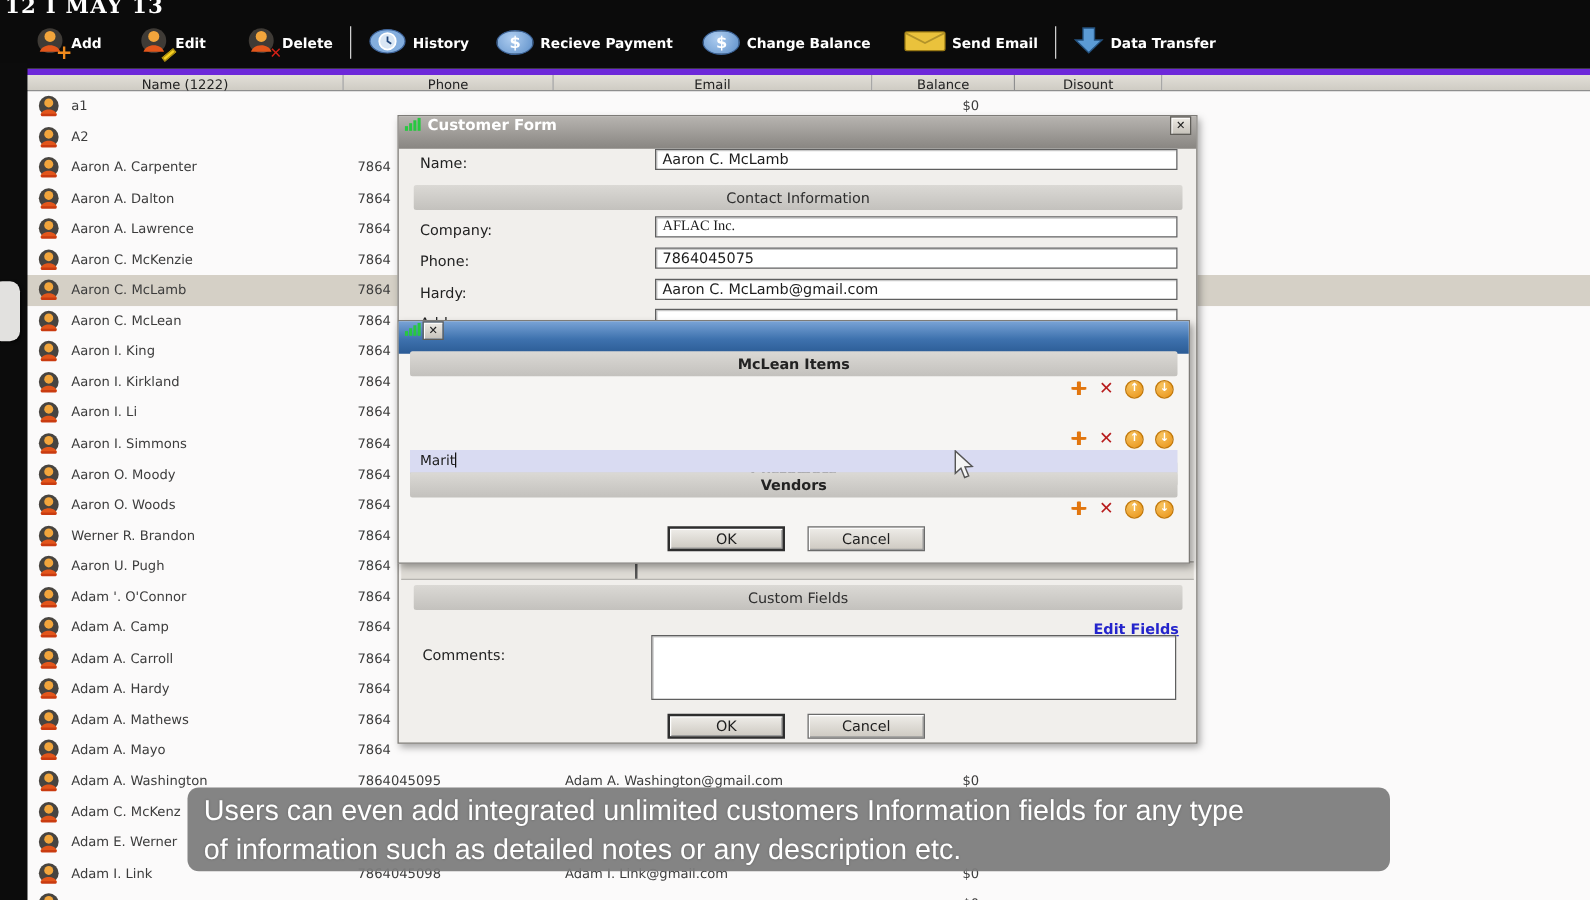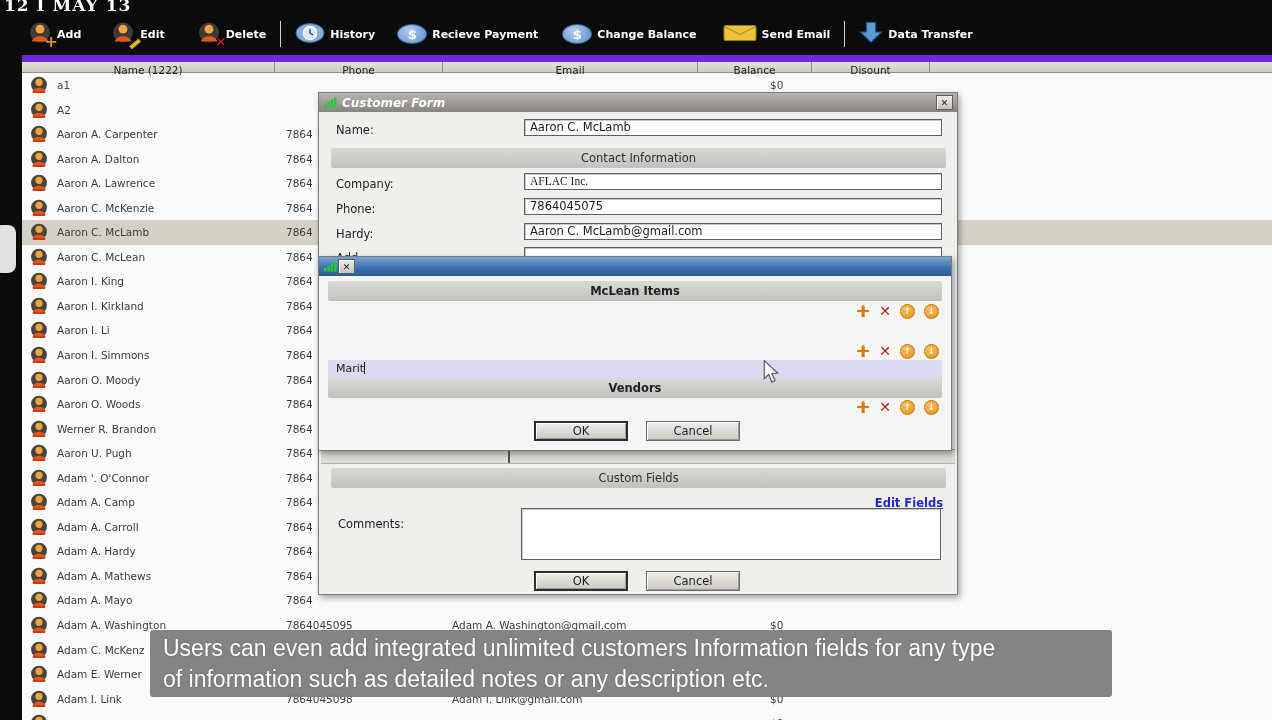--- a/index.html
+++ b/index.html
@@ -21,21 +21,21 @@
   .badge-x { right:-5px; bottom:-3px; color:#d42016; font-size:12px; }
   .badge-pencil { position:absolute; right:-6px; bottom:1px; width:12px; height:3.5px;
                   background:#f5d020; border:1px solid #a8890e; transform:rotate(-40deg); }
   .dollar-ico { width:30px; height:20px; border-radius:50%;
                 background:radial-gradient(circle at 40% 30%, #aecdf0, #5d8fc9);
                 border:1px solid #3c6294; display:flex; align-items:center; justify-content:center;
                 color:#fff; font-size:13px; font-weight:bold; }
 
   
   .thead { position:absolute; left:0; top:55px; width:1272px; height:17.5px; display:flex; z-index:3;
-           border-top:7px solid #6d28d9; border-bottom:1px solid #8e8e8e; }
+           border-top:5px solid #6d28d9; border-bottom:1px solid #8e8e8e; }
   .hcell { background:linear-gradient(#e2dfd8,#cfccc4); border-right:1px solid #8f8f8f;
            font-size:10.5px; color:#222; text-align:center; line-height:16px; height:100%; }
 
   
   .list { position:absolute; left:0; top:73px; width:1272px; height:647px; overflow:hidden; z-index:1; }
   .row { position:relative; height:24.55px; width:1272px; font-size:10.5px; color:#3c3c3c;
          line-height:24.55px; background:#fbfafa;padding-left:13px; }
   .row.selected { background:#d5d0c6; }
   .row .avatar { position:absolute; left:30px; top:3px; }
   .row .c-name { position:absolute; left:57px; white-space:nowrap; }
@@ -43,22 +43,22 @@
   .row .c-email { position:absolute; left:452px; white-space:nowrap; }
   .row .c-balance { position:absolute; left:770px; white-space:nowrap; }
 
   
   .leftstrip { position:absolute; left:0; top:50px; width:22px; height:670px; background:#0c0c0c; z-index:5; }
   .slidetab { position:absolute; left:-6px; top:175px; width:22px; height:48px; background:#e2e1df;
               border-radius:8px; box-shadow:1px 1px 2px rgba(0,0,0,.5); }
 
   
   .dialog { position:absolute; border:1px solid #7d7b77; box-shadow:2px 3px 6px rgba(0,0,0,.35); }
-  .titlebar { position:absolute; left:0; top:0; right:0; height:19px; display:flex; align-items:center;
-              padding:0 4px; color:#fff; font-size:12px; font-weight:bold;font-style:italic; }
+  .titlebar { position:absolute; left:0; top:0; right:0; height:26px; display:flex; align-items:flex-start;
+              padding:0 4px; color:#fff; font-size:12px; font-weight:bold; }
   .titlebar .ttl { margin-left:4px; flex:1; white-space:nowrap; }
   .xbtn { width:17px; height:15px; background:linear-gradient(#efece6,#c6c2ba); border:1px solid #5f5d58;
           box-shadow:inset 1px 1px 0 #fff; font-size:9px; font-weight:bold; color:#1d1d1d;
           display:flex; align-items:center; justify-content:center; cursor:default; }
   .label { position:absolute; font-size:11.5px; color:#222; white-space:nowrap; }
   .field { position:absolute; background:#fff; border:1px solid #5f5f5f; box-shadow:inset 1px 1px 0 #c9c9c9;
            font-size:11.5px; color:#1c1c1c; padding:0 5px; line-height:15px; white-space:nowrap; overflow:hidden; }
   .sechead { position:absolute; height:20px; background:linear-gradient(#dbd9d5,#c3c1bd); border-radius:2px;
              text-align:center; font-size:11.5px; color:#2e2e2e; line-height:20px; }
   .btn { position:absolute; width:94px; height:20px; background:linear-gradient(#efede9,#cdc9c1);
@@ -88,21 +88,21 @@
               background:radial-gradient(circle at 35% 30%, #f8c35e, #e89114);
               display:flex; align-items:center; justify-content:center;
               color:#fff; font-size:9px; font-weight:bold; }
   .e-input-row { position:absolute; left:9px; top:103px; width:614px; height:18px; background:#d9dbf2;
                  font-size:11px; color:#1a1a1a; line-height:18px; padding-left:8px; }
   .caret { display:inline-block; width:1px; height:12px; background:#111; vertical-align:-2px; }
 
   
   .cursor { position:absolute; left:762px; top:360px; z-index:30; }
   .caption { position:absolute; left:150px; top:630px; width:962px; height:67px; z-index:40;
-             background:rgba(124,124,124,0.94); border-radius:3px; padding:3px 13px;
+             background:rgba(124,124,124,0.94); border-radius:9px; padding:3px 13px;
              color:#fff; font-family:"Liberation Sans", sans-serif; font-size:23px; line-height:30.5px;
              text-shadow:0 0 2px rgba(0,0,0,.25); }
 </style>
 </head>
 <body>
 
 <div class="screen">
 
   <div class="topbar">
     <div class="timestamp">12 I MAY 13</div>

